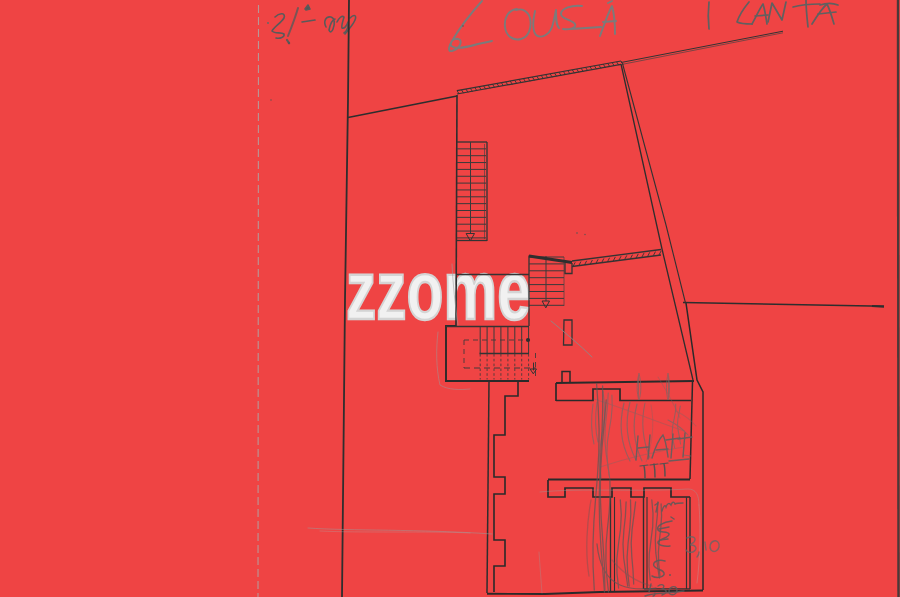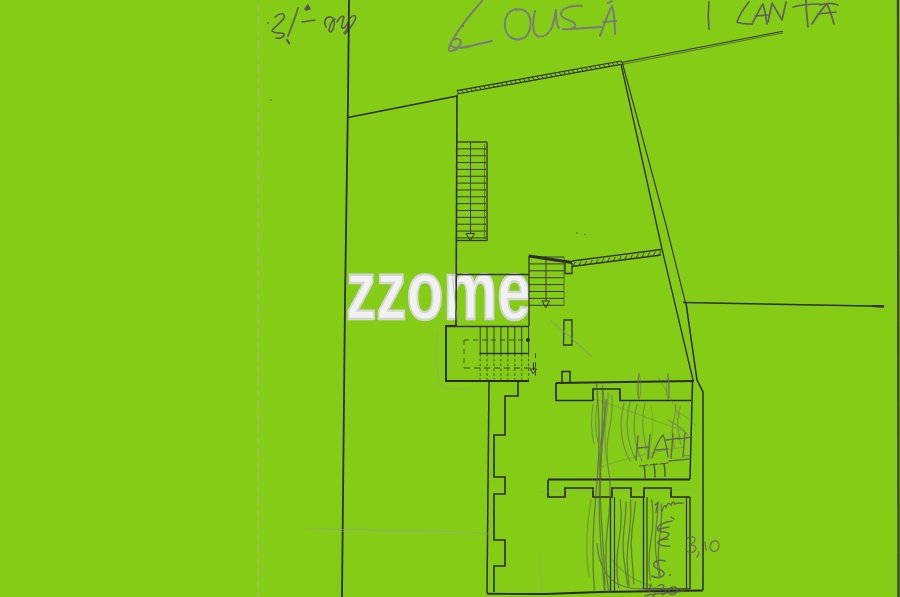--- a/index.html
+++ b/index.html
@@ -1,14 +1,14 @@
 <!DOCTYPE html>
 <html><head><meta charset="utf-8"><style>
 html,body{margin:0;padding:0;background:#fff;}
-#page{position:relative;width:900px;height:597px;background:#84cc16;overflow:hidden;font-family:"Liberation Sans",sans-serif;}
+#page{position:relative;width:900px;height:597px;background:#ef4444;overflow:hidden;font-family:"Liberation Sans",sans-serif;}
 </style></head><body>
 <div id="page">
 <svg width="900" height="597" viewBox="0 0 900 597">
 
 <g>
         <text x="0" y="0" transform="translate(346,319) scale(0.72,1)" font-family="Liberation Sans, sans-serif" font-size="84" font-weight="bold" fill="#f1f1f1" stroke="#d4d4d4" stroke-width="2.4">zzome</text>
       </g>
 
 <g>
         <line x1="258.5" y1="5" x2="258" y2="597" stroke="#ababab" stroke-width="1.1" stroke-linecap="butt" opacity="0.8" stroke-dasharray="8 4"></line>

